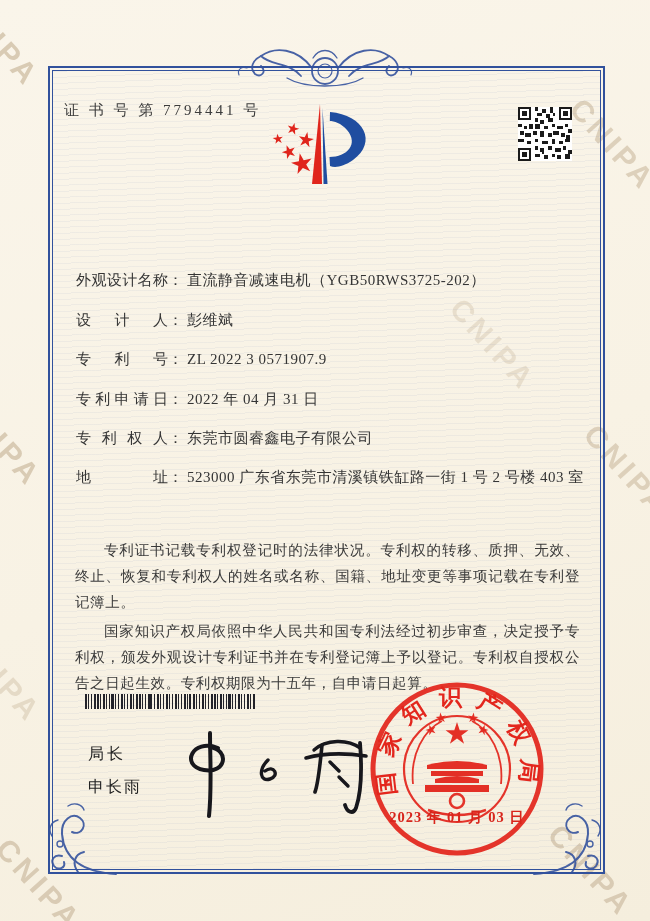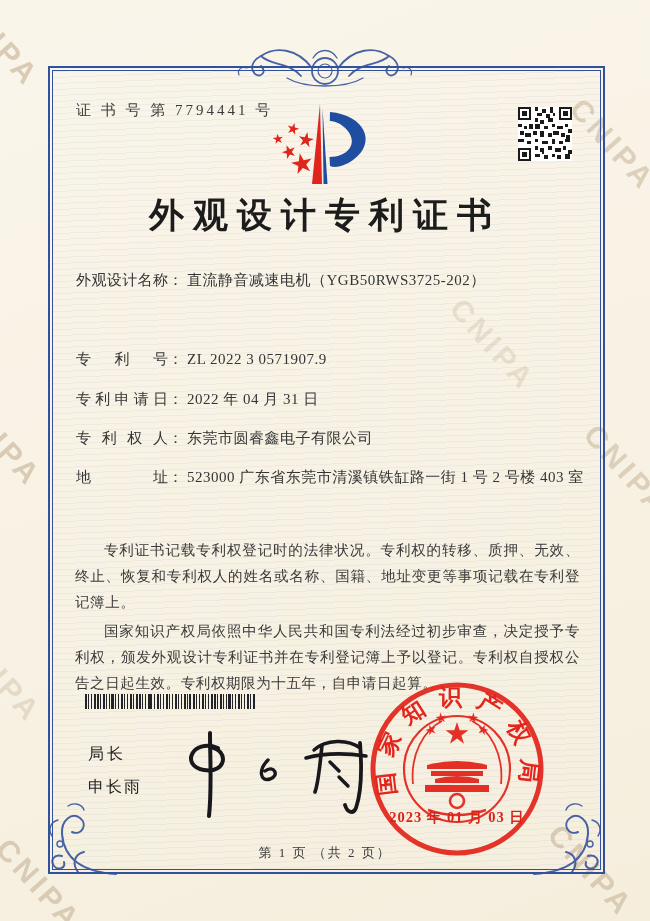--- a/index.html
+++ b/index.html
@@ -14,21 +14,21 @@
     transform:rotate(48deg);transform-origin:left top;user-select:none;z-index:1;
   }
   .frame{position:absolute;left:48px;top:66px;width:553px;height:804px;border:2.5px solid #31519c;z-index:2;}
   .frame-inner{
     position:absolute;left:2px;top:2px;right:2px;bottom:2px;border:1px solid #31519c;
     background:repeating-linear-gradient(178deg,rgba(110,130,180,0.08) 0 1px,rgba(0,0,0,0) 1px 6px);
   }
   .ornament-top{position:absolute;left:227px;top:38px;z-index:3;}
   .ornament-corner{position:absolute;z-index:3;}
   .content{position:absolute;inset:0;z-index:4;}
-  .cert-no{position:absolute;left:76px;top:101px;font-size:15px;letter-spacing:3px;color:#3c3c3c;}
+  .cert-no{position:absolute;left:64px;top:101px;font-size:15px;letter-spacing:3px;color:#3c3c3c;}
   .logo{position:absolute;left:252px;top:96px;}
   .qr{position:absolute;left:518px;top:107px;}
   .title{
     position:absolute;left:0;top:192px;width:100%;text-align:center;
     font-size:35px;font-weight:bold;letter-spacing:9px;color:#1c1c1c;
   }
   .row{position:absolute;left:76px;right:60px;font-size:15px;color:#353535;white-space:nowrap;}
   .flabel{display:inline-block;width:92px;text-align:justify;text-align-last:justify;}
   .colon{display:inline-block;margin-right:4px;}
   .fvalue{letter-spacing:0.5px;}
@@ -188,24 +188,26 @@
           <rect x="27" y="23" width="2" height="2"></rect>
         <rect x="9" y="25" width="3" height="2"></rect>
           <rect x="14" y="26" width="2" height="2"></rect>
           <rect x="18" y="25" width="2" height="2"></rect>
         <rect x="21" y="26" width="2" height="2"></rect>
           <rect x="25" y="25" width="3" height="3"></rect>
           <rect x="13" y="24" width="1" height="1"></rect>
       </g>
     </svg>
 
-    <div class="title">外观设计专利证书</div>
 
     <div class="row" style="top:271px">
       <span class="flabel">外观设计名称</span><span class="colon">：</span><span class="fvalue">直流静音减速电机（YGB50RWS3725-202）</span>
+    </div>
+    <div class="row" style="top:311px">
+      <span class="flabel">设计人</span><span class="colon">：</span><span class="fvalue">彭维斌</span>
     </div>
     <div class="row" style="top:350px">
       <span class="flabel">专利号</span><span class="colon">：</span><span class="fvalue">ZL 2022 3 0571907.9</span>
     </div>
     <div class="row" style="top:390px">
       <span class="flabel">专利申请日</span><span class="colon">：</span><span class="fvalue">2022 年 04 月 31 日</span>
     </div>
     <div class="row" style="top:429px">
       <span class="flabel">专利权人</span><span class="colon">：</span><span class="fvalue">东莞市圆睿鑫电子有限公司</span>
     </div>
@@ -257,17 +259,16 @@
         <path d="M67,99 Q89,93 111,99 L111,103 L67,103 Z"></path>
         <rect x="57" y="105" width="64" height="7"></rect>
       </g>
       <path id="sealArc" d="M43.7,134.3 A64,64 0 1,1 134.3,134.3" fill="none"></path>
       <text font-size="23" font-weight="bold" fill="#e3261d" letter-spacing="13" font-family="Liberation Serif, DejaVu Serif, serif">
         <textPath href="#sealArc" startOffset="50%" text-anchor="middle">国家知识产权局</textPath>
       </text>
     </svg>
     <div class="seal-date">2023 年 01 月 03 日</div>
 
-    <div class="page-info">第 1 页 （共 2 页）</div>
     <div class="cont-note">其他事项参见续页</div>
 
   </div>
 </div>
 
 </body></html>

